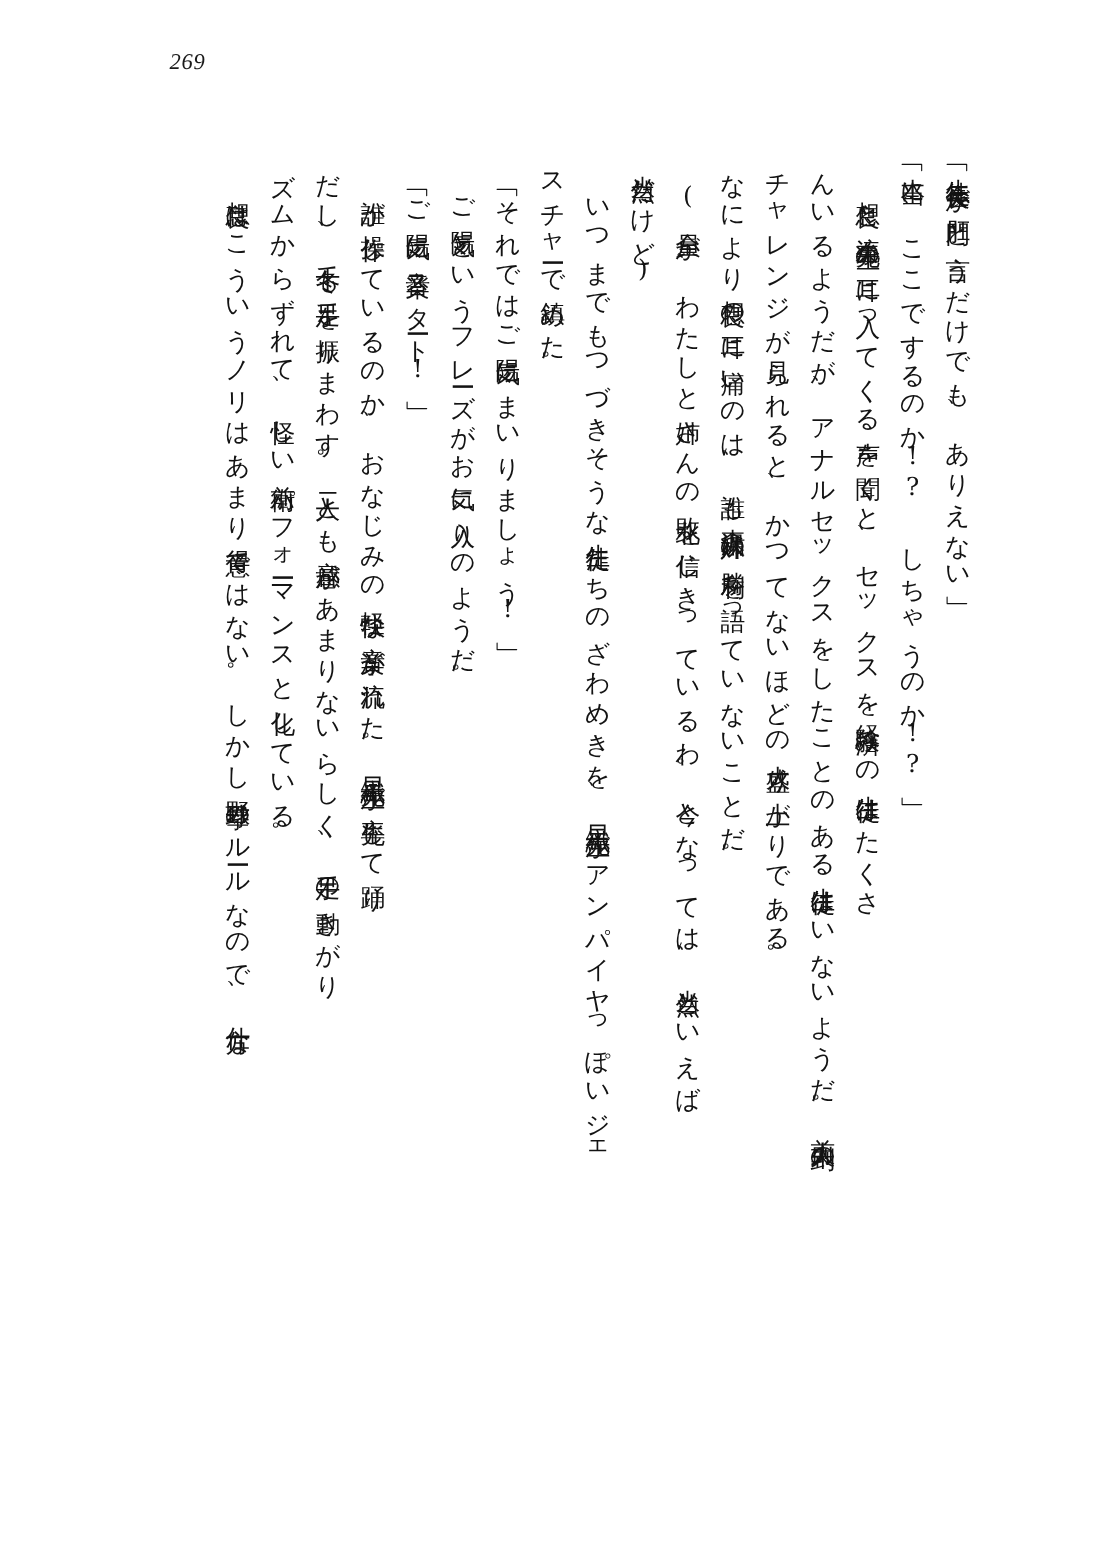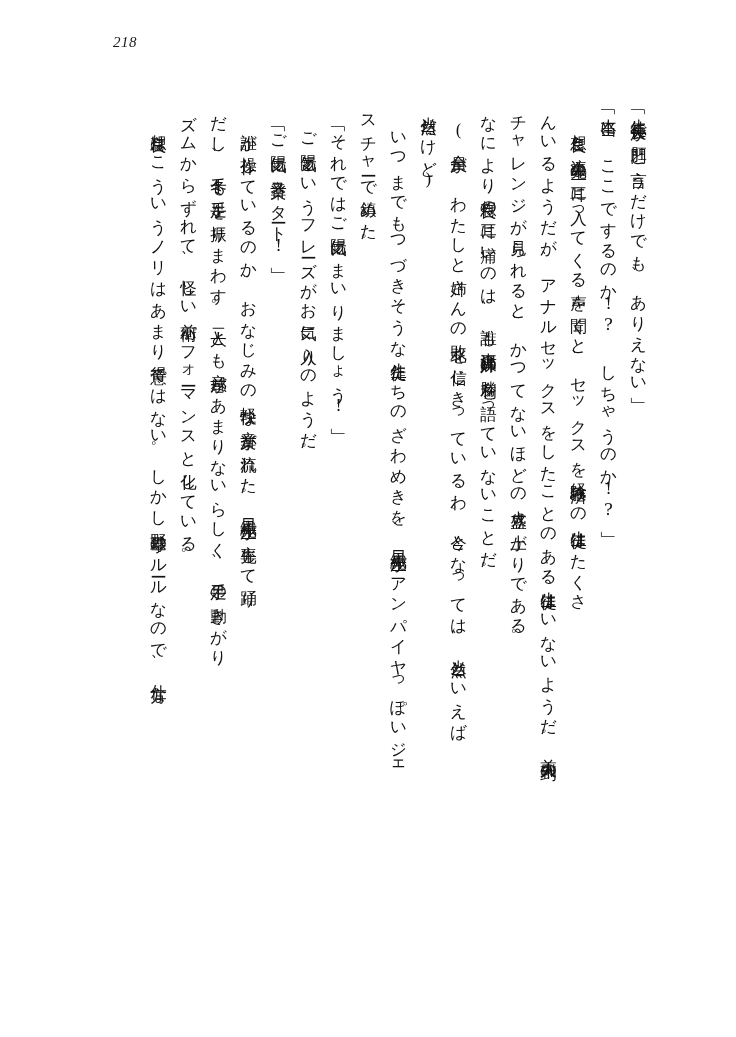--- a/index.html
+++ b/index.html
@@ -54,21 +54,21 @@
   }
   .vline.indent {
     padding-top: 17px;
   }
 </style>
 </head>
 <body>
 
 <div class="page">
 
-  <div class="page-number">218</div>
+  <div class="page-number">269</div>
 
   <div class="text-block">
     <div class="vline">「生徒会長が肛門と言うだけでも、ありえない」</div>
     <div class="vline">「本当に、ここでするのか!?　しちゃうのか!?」</div>
     <div class="vline indent">想良と流奈先生の耳に入ってくる声を聞くと、セックスを経験済みの生徒はたくさ</div>
     <div class="vline">んいるようだが、アナルセックスをしたことのある生徒はいないようだ。前人未到の</div>
     <div class="vline">チャレンジが見られると、かつてないほどの大盛り上がりである。</div>
     <div class="vline">なにより想良の耳に痛いのは、誰も森沢姉妹の勝利を語っていないことだ。</div>
     <div class="vline indent">(全員が、わたしと姉さんの敗北を信じきっているわ。今となっては、当然といえば</div>
     <div class="vline">当然だけど)</div>

